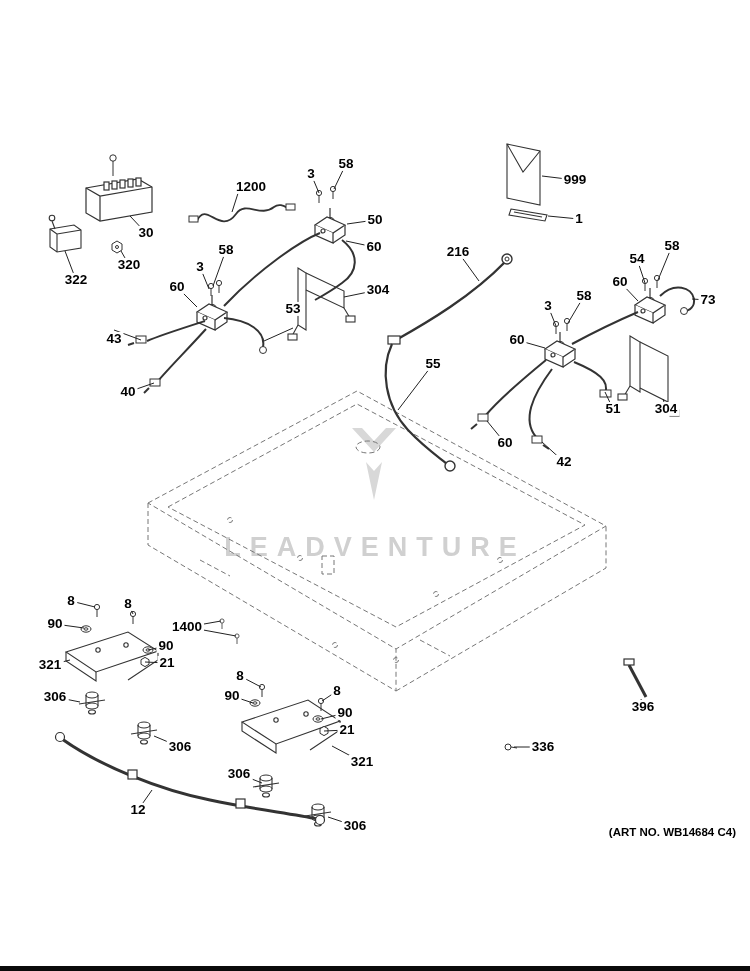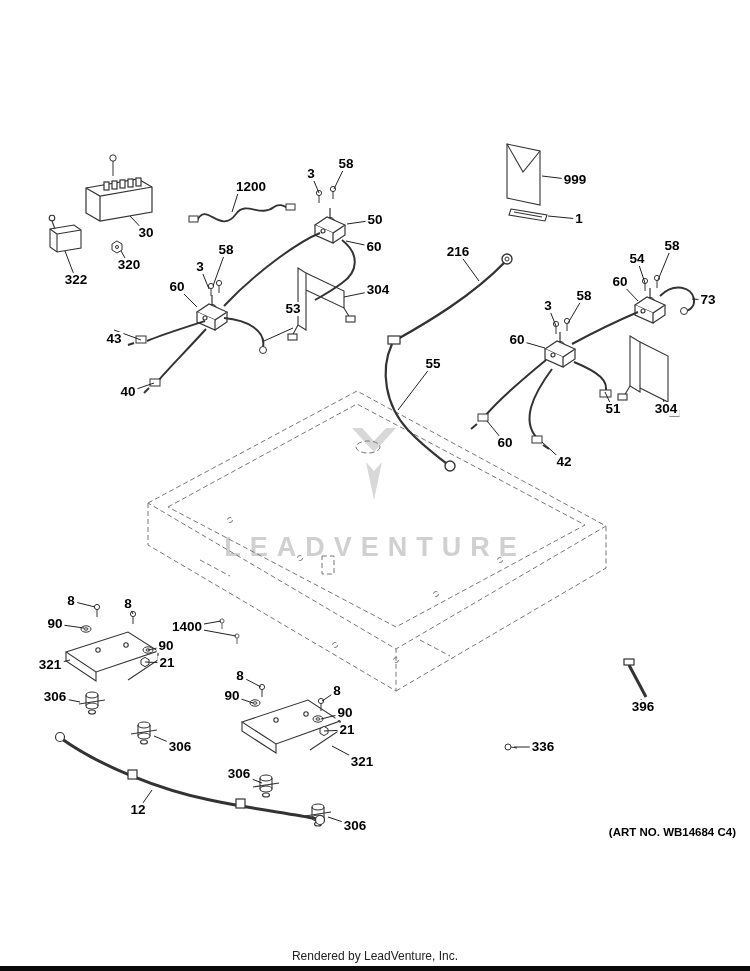--- a/index.html
+++ b/index.html
@@ -346,15 +346,14 @@
       <div class="callout" style="left: 347px; top: 730px;">21</div>
       <div class="callout" style="left: 362px; top: 762px;">321</div>
       <div class="callout" style="left: 239px; top: 774px;">306</div>
       <div class="callout" style="left: 355px; top: 826px;">306</div>
       <div class="callout" style="left: 138px; top: 810px;">12</div>
       <div class="callout" style="left: 643px; top: 707px;">396</div>
       <div class="callout" style="left: 543px; top: 747px;">336</div>
     </div>
 
   <div class="art-no">(ART NO. WB14684 C4)</div>
-  <div class="footer">Rendered by LeadVenture, Inc.</div>
   <div class="bottom-bar"></div>
 </div>
 
 </body></html>

